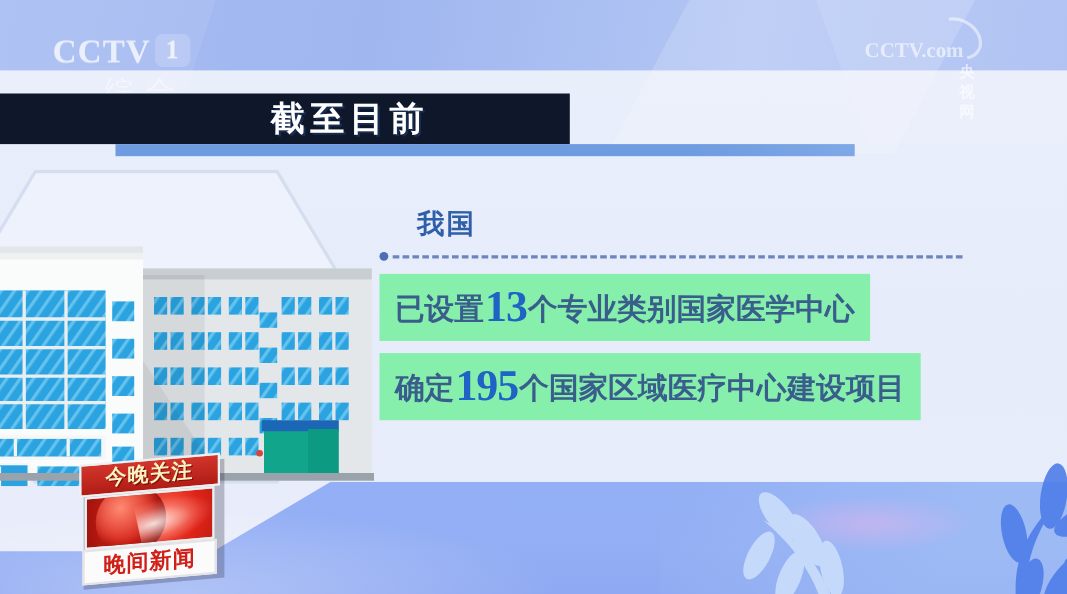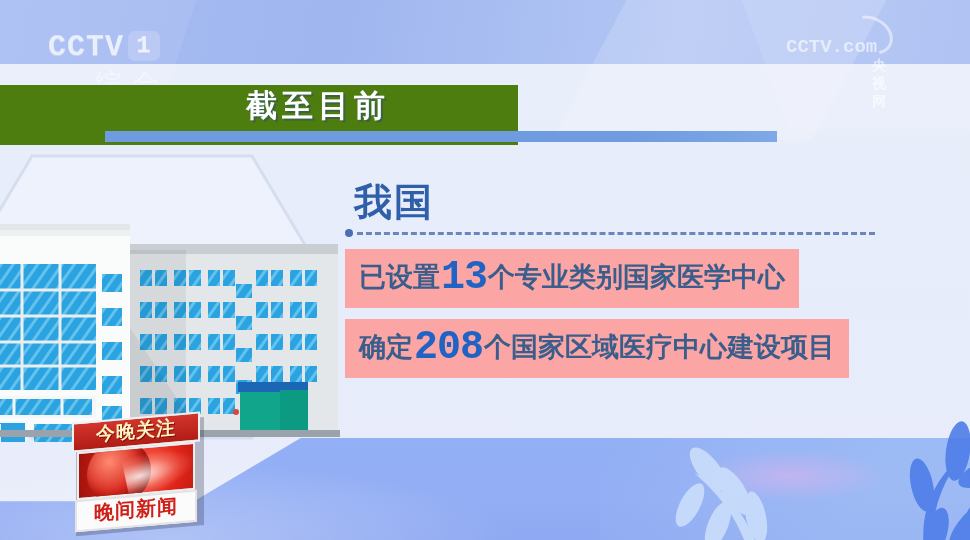--- a/index.html
+++ b/index.html
@@ -5,21 +5,21 @@
   html, body {
     margin: 0;
     padding: 0;
     background: #000;
   }
   #screen {
     position: relative;
     width: 970px;
     height: 540px;
     overflow: hidden;
-    font-family: Liberation Mono, monospace;
+    font-family: Liberation Serif, serif;
     background: #e9eefb;
   }
 
   
   .bg-base {
     position: absolute;
     inset: 0;
     background: linear-gradient(180deg, #eaeffc 0%, #e7ecfa 55%, #e9edfb 100%);
   }
   .bg-top-band {
@@ -147,22 +147,22 @@
     border-radius: 50%;
     border-left-color: transparent;
     border-bottom-color: transparent;
     transform: rotate(30deg);
   }
 
   
   .title-bar {
     position: absolute;
     left: 0; top: 85px;
-    width: 518px; height: 60px;
-    background: #4d7c0f;
+    width: 518px; height: 46px;
+    background: #0f172a;
   }
   .title-text {
     position: absolute;
     right: 0px; top: 0;
     height: 46px;
     line-height: 46px;
     padding-right: 128px;
     color: #ffffff;
     font-size: 31px;
     font-weight: bold;
@@ -194,26 +194,26 @@
     overflow: hidden;
   }
 
   
   .content {
     position: absolute;
     left: 345px; top: 186px;
     width: 600px;
   }
   .country {
-    font-size: 38px;
+    font-size: 25px;
     font-weight: bold;
     color: #2f5fa8;
     letter-spacing: 2px;
     line-height: 38px;
-    margin-left: 9px;
+    margin-left: 34px;
   }
   .dash-row {
     position: relative;
     height: 14px;
     margin-top: 2px;
   }
   .dash-dot {
     position: absolute;
     left: 0; top: 3px;
     width: 8px; height: 8px;
@@ -222,21 +222,21 @@
   }
   .dash-line {
     position: absolute;
     left: 12px; top: 6px;
     width: 518px; height: 0;
     border-top: 3px dashed #6c86bd;
   }
   .stat-row {
     margin-top: 9px;
     display: inline-block;
-    background: #fca5a5;
+    background: #86efac;
     padding: 6px 14px 8px 14px;
     white-space: nowrap;
   }
   .stat-row .txt {
     font-size: 27px;
     font-weight: bold;
     color: #3a5e8c;
     letter-spacing: 0px;
     vertical-align: baseline;
   }
@@ -520,21 +520,21 @@
     <div class="dash-row">
       <div class="dash-dot"></div>
       <div class="dash-line"></div>
     </div>
     <div>
       <div class="stat-row">
         <span class="txt">已设置</span><span class="num">13</span><span class="txt">个专业类别国家医学中心</span>
       </div>
       <br>
       <div class="stat-row second">
-        <span class="txt">确定</span><span class="num">208</span><span class="txt">个国家区域医疗中心建设项目</span>
+        <span class="txt">确定</span><span class="num">195</span><span class="txt">个国家区域医疗中心建设项目</span>
       </div>
     </div>
   </div>
 
   <div class="proglogo">
     <div class="pl-shadow"></div>
     <div class="pl-top">
       <span>今晚关注</span>
     </div>
     <div class="pl-mid">

